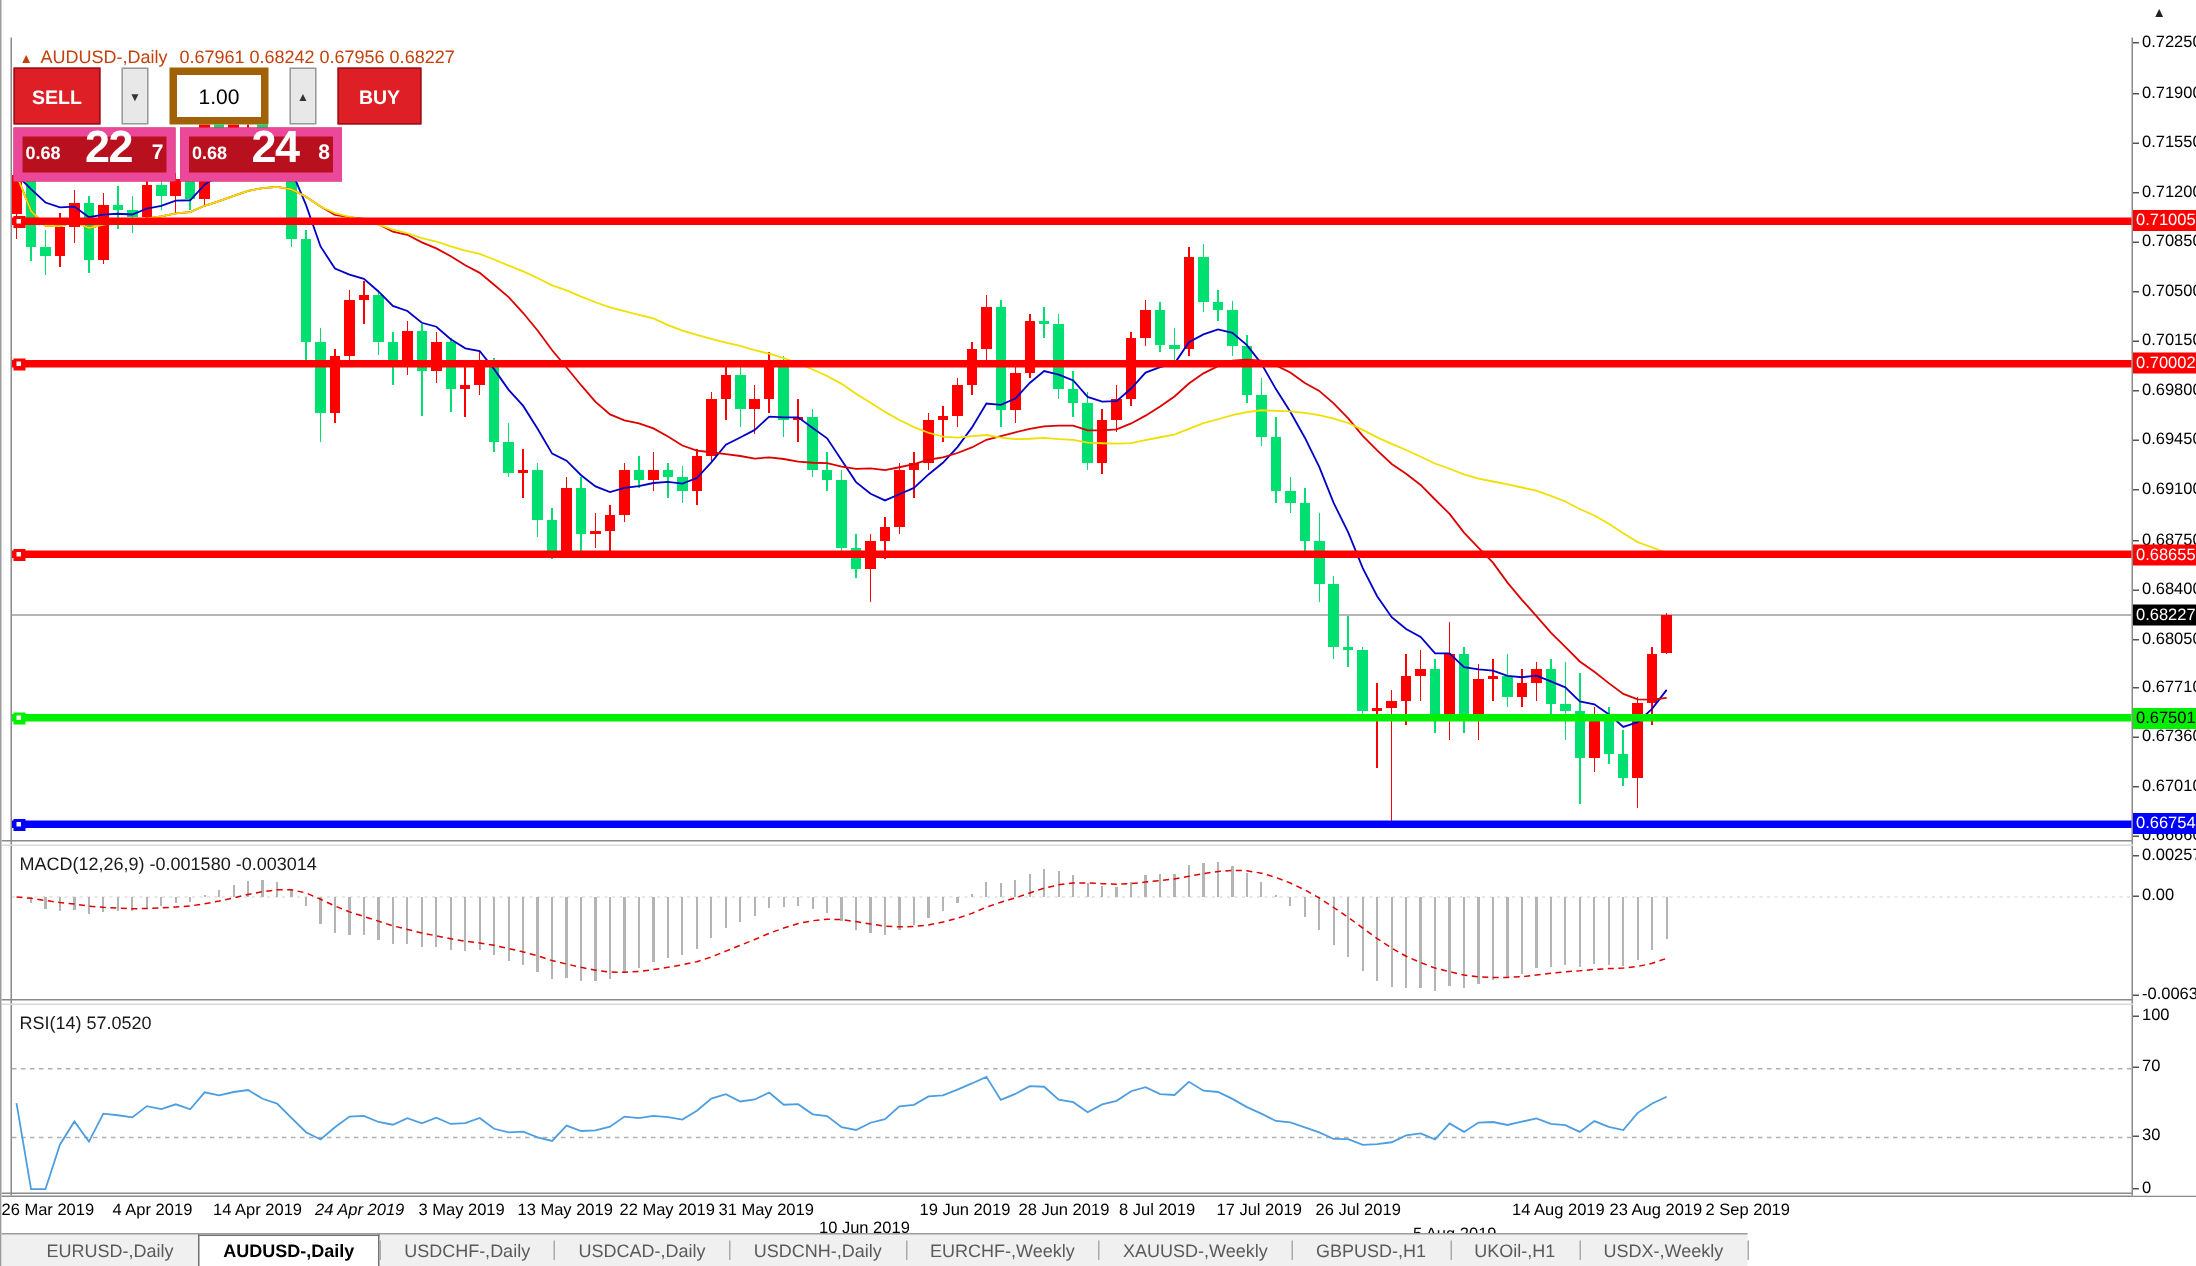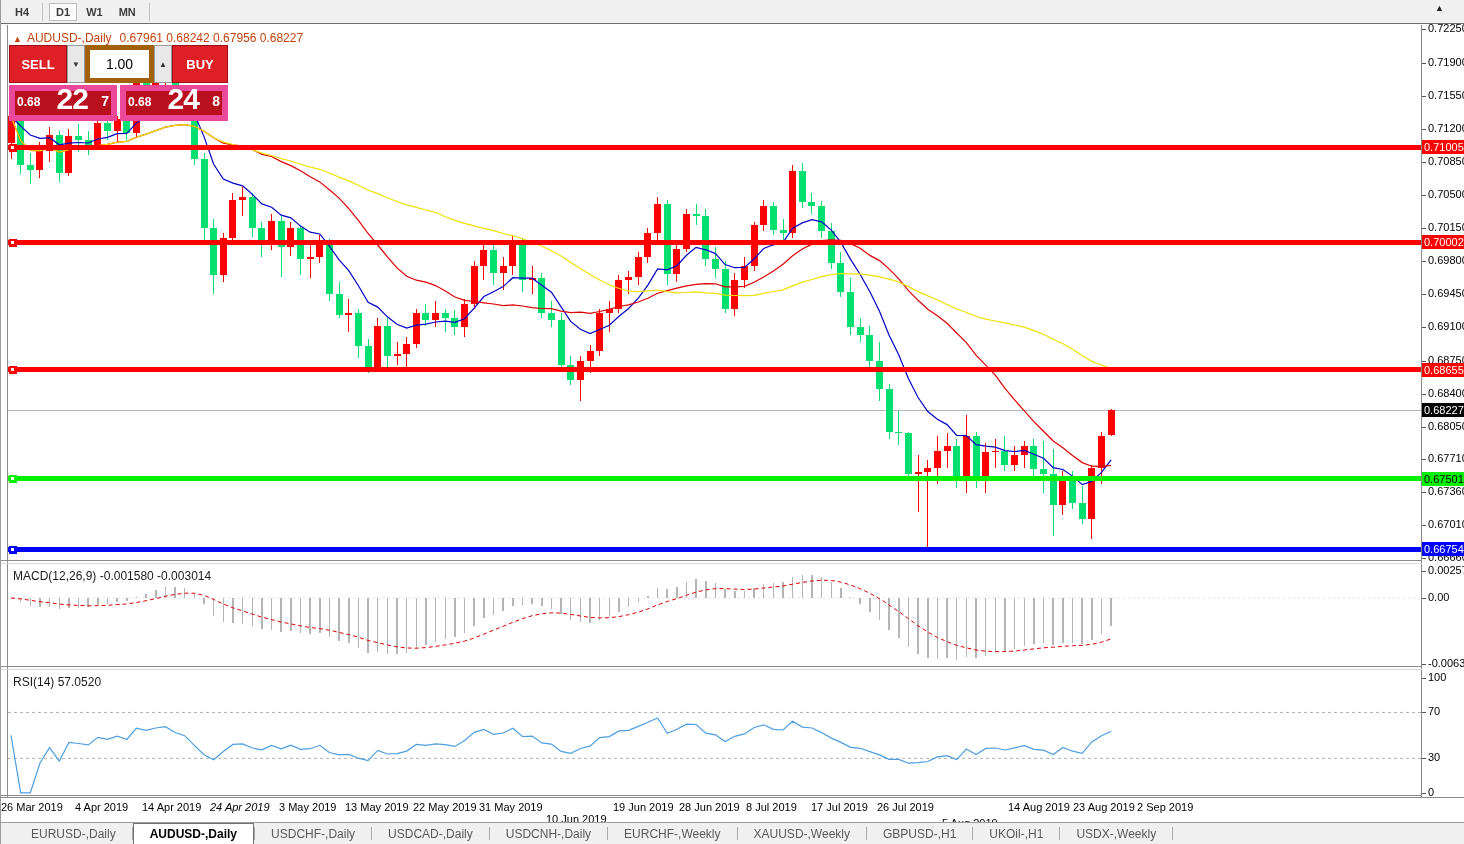--- a/index.html
+++ b/index.html
@@ -23,21 +23,21 @@
   .hline .sq{position:absolute;left:1px;top:50%;margin-top:-4px;width:8px;height:8px;}
   .hline .sq i{position:absolute;left:2px;top:2px;width:3px;height:3px;background:#fff;display:block;}
   .split{position:absolute;left:0;width:1464px;height:1px;background:#8a8a8a;z-index:3;}
   .split.lite{background:#d9d9d9;}
   
   #chart-title{position:absolute;left:12px;top:31px;z-index:6;font-size:12px;color:#c2410c;}
   #chart-title .tri{font-size:9px;margin-right:5px;}
   #chart-title b{font-weight:normal;margin-right:8px;}
   
   #tpanel{position:absolute;left:8px;top:45px;width:219px;z-index:7;}
-  .tp-row1{display:flex;height:38px;gap:0;}
+  .tp-row1{display:flex;height:38px;gap:14px;}
   .tp-sell,.tp-buy{border:1px solid #9b0f16;background:#de1f26;color:#fff;font:bold 13px "Liberation Sans",sans-serif;
         flex:0 0 58px;cursor:pointer;padding:0;}
   .tp-buy{flex:0 0 56px;}
   .tp-spin{flex:0 0 18px;border:1px solid #9a9a9a;background:#e8e8e8;font-size:8px;color:#333;padding:0;cursor:pointer;}
   .tp-vol{flex:1 1 auto;width:56px;border:5px solid #a16207;text-align:center;font:14px "Liberation Sans",sans-serif;padding:0;}
   .tp-row2{display:flex;gap:3px;margin-top:2px;height:36px;}
   .tile{flex:1;background:#b8101e;border:6px solid #ec4899;color:#fff;display:flex;align-items:flex-end;justify-content:space-between;
         padding:1px 2px 2px 2px;cursor:pointer;}
   .t-small{font:bold 12px "Liberation Sans",sans-serif;margin:0 3px 4px 0;}
   .t-big{font:bold 30px/0.95 "Liberation Sans",sans-serif;letter-spacing:-1px;}
@@ -47,39 +47,31 @@
   .ptick{position:absolute;left:0;height:14px;font-size:11px;color:#000;white-space:nowrap;}
   .ptick i{display:inline-block;width:4px;height:1px;background:#555;vertical-align:middle;margin-right:2px;}
   .plabel{position:absolute;left:0;width:43px;height:14px;font:11px "Liberation Sans",sans-serif;
           line-height:14px;padding-left:2px;box-sizing:border-box;white-space:nowrap;z-index:6;}
   
   .indlabel{position:absolute;left:12px;z-index:4;font-size:12px;color:#1a1a1a;white-space:nowrap;}
   
   #dateaxis{position:absolute;left:0;top:798px;width:1464px;height:23px;background:#fff;z-index:4;}
   .dlabel{position:absolute;top:3px;font-size:11px;color:#000;white-space:nowrap;}
   
-  #tabbar{position:absolute;left:0;top:822px;width:1464px;height:22px;background:#f0f0f0;
+  #tabbar{position:absolute;left:0;top:822px;width:1164px;height:22px;background:#f0f0f0;
           border-top:1px solid #9c9c9c;display:flex;align-items:stretch;padding-left:14px;z-index:8;box-sizing:border-box;}
   .tab{display:flex;align-items:center;padding:0 16px;font-size:12px;color:#5a5a5a;cursor:pointer;white-space:nowrap;}
   .tab.active{background:#fff;border:1px solid #707070;border-bottom:none;font-weight:bold;color:#000;}
   .tsep{width:1px;height:13px;background:#aaa;align-self:center;}
 </style>
 </head>
 <body>
 
 <div id="win">
 
-  <div id="toolbar">
-      <button class="tfbtn">H4</button>
-      <div class="tbsep"></div>
-      <button class="tfbtn active">D1</button>
-      <button class="tfbtn">W1</button>
-      <button class="tfbtn">MN</button>
-      <div class="tbsep"></div>
-    </div>
   <div id="win-icon">▲</div>
 
   <div id="plot-border-left"></div>
   <div id="plot-border-right"></div>
 
   <svg id="mainsvg" width="1413" height="532" viewBox="0 0 1413 532">
       <line x1="0" x2="1413" y1="382.1088580576302" y2="382.1088580576302" stroke="#b4b4b4" stroke-width="1" shape-rendering="crispEdges"></line>
       <line x1="3" x2="3" y1="81.8534329420139" y2="131.06012095339753" stroke="#ff0000" stroke-width="1" shape-rendering="crispEdges"></line>
       <rect x="-0.5" y="88.47741017431483" width="7" height="26.495908929206905" fill="#ff0000" shape-rendering="crispEdges"></rect>
       <line x1="12.65" x2="12.65" y1="79.96086801849934" y2="146.20064034151503" stroke="#00e070" stroke-width="1" shape-rendering="crispEdges"></line>

